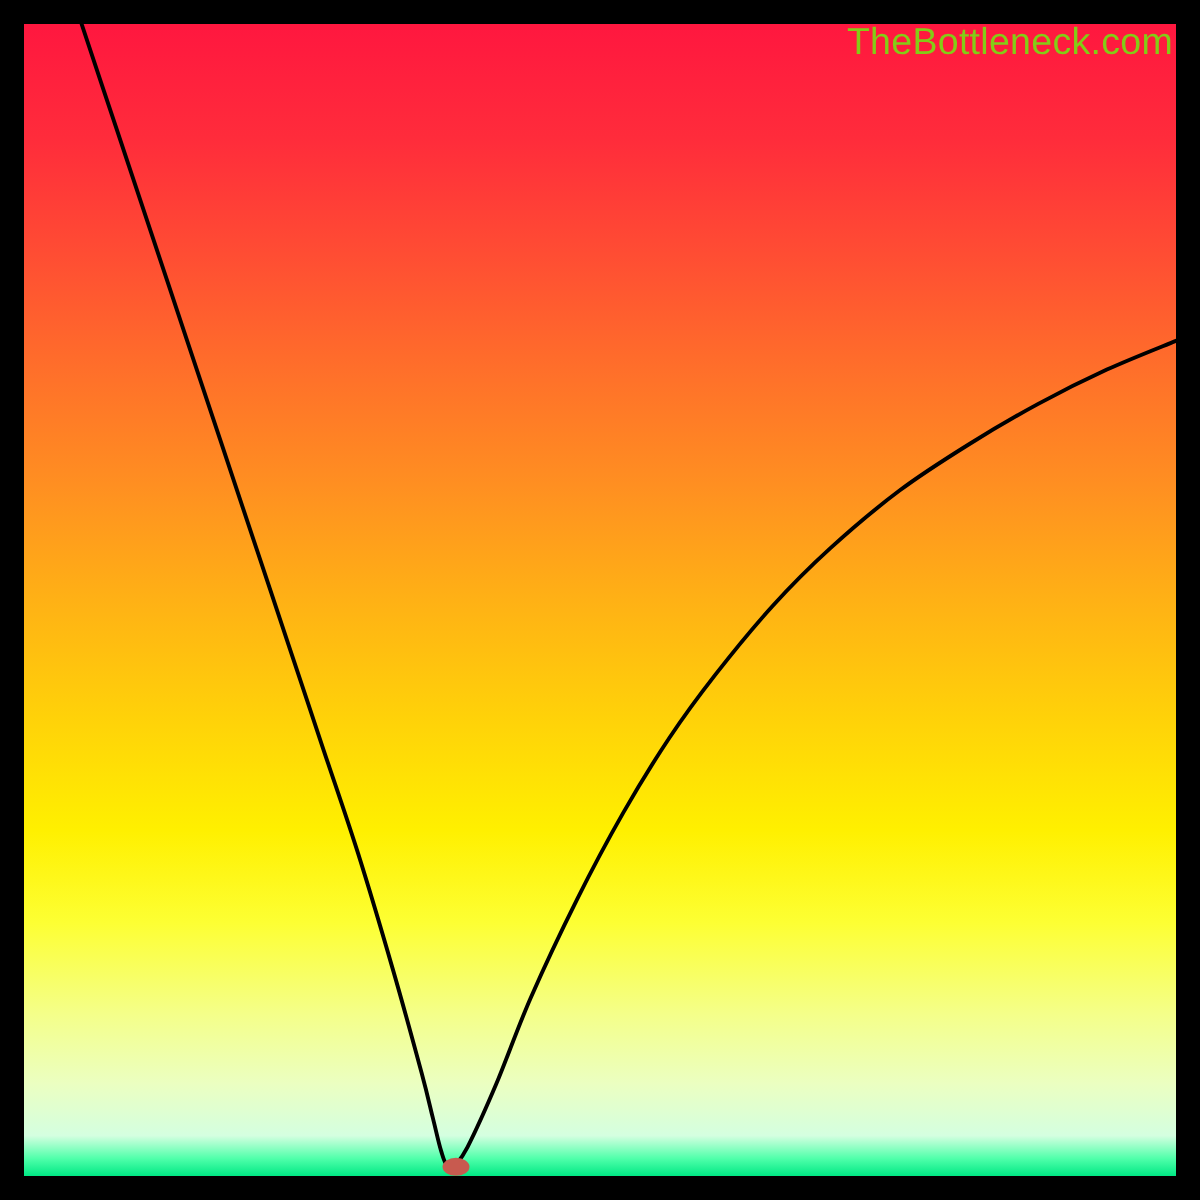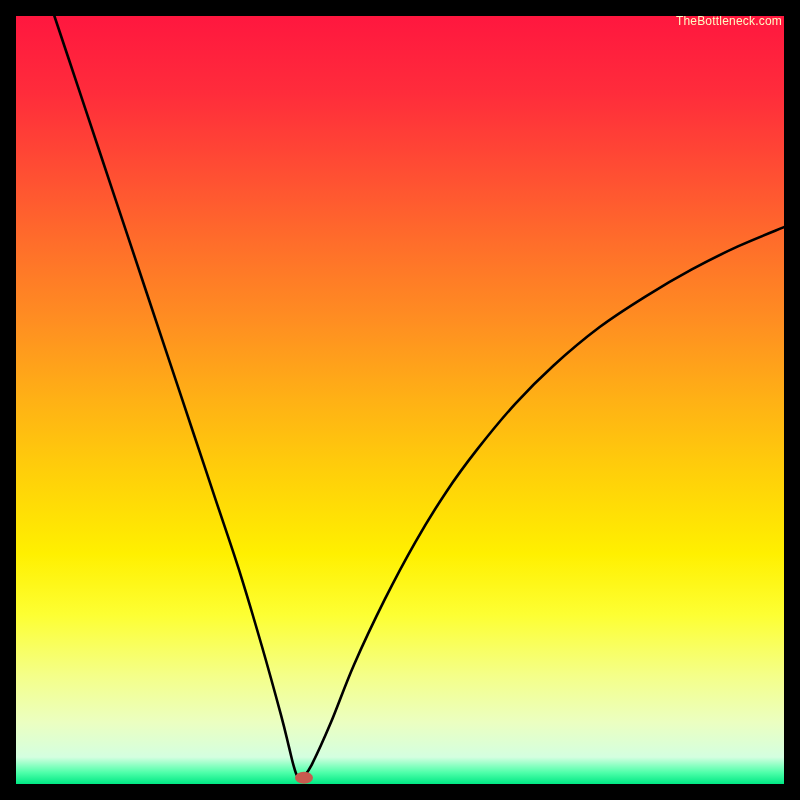--- a/index.html
+++ b/index.html
@@ -23,22 +23,22 @@
     position: absolute;
     left: 0;
     top: 0;
     width: 768px;
     height: 768px;
   }
   .watermark {
     position: absolute;
     top: -2px;
     right: 2px;
-    color: #fef9c3;
-    font-size: 12px;
+    color: #84cc16;
+    font-size: 25px;
     letter-spacing: 0.2px;
     font-weight: 500;
     user-select: none;
   }
 </style>
 </head>
 <body>
 
 <div class="frame">
   <svg class="plot-area" viewBox="0 0 768 768" preserveAspectRatio="none">

